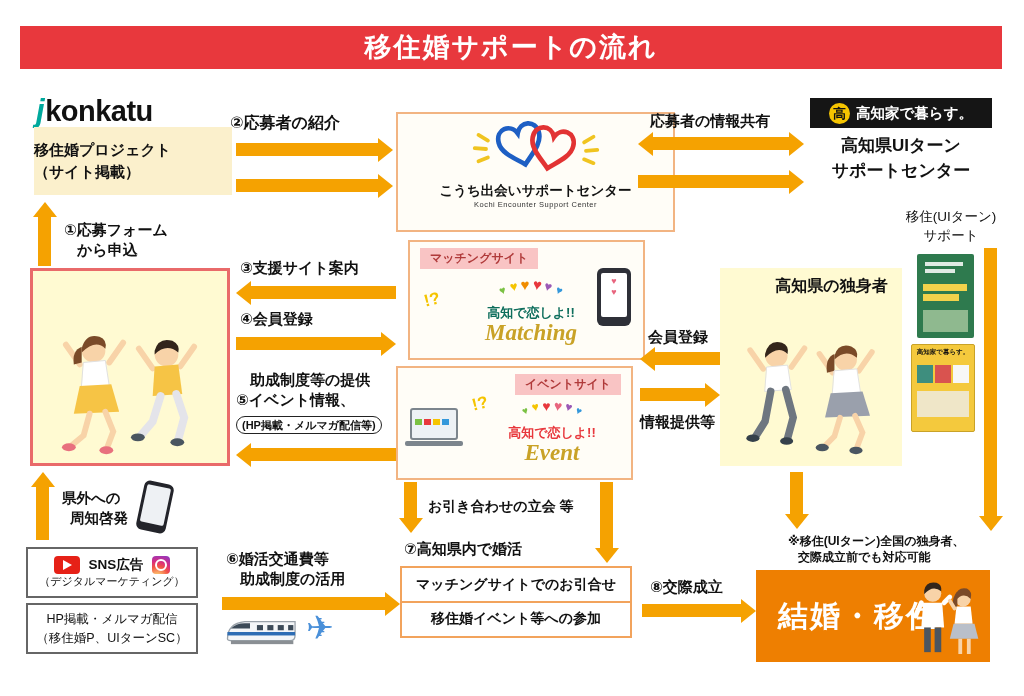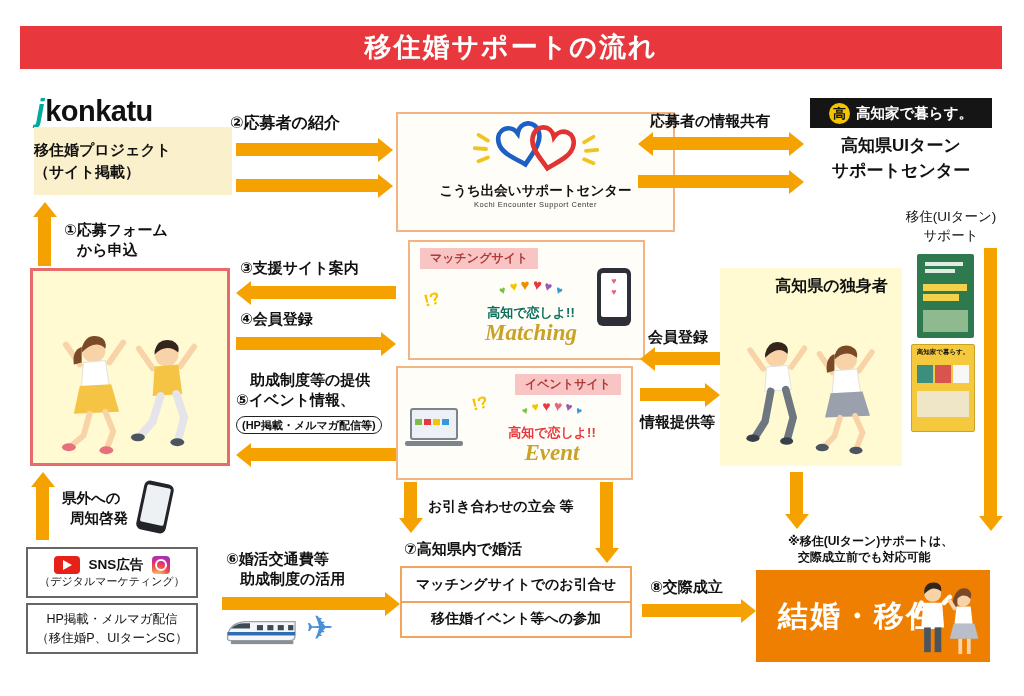--- a/index.html
+++ b/index.html
@@ -287,21 +287,21 @@
       <rect x="74" y="12" width="6" height="6" fill="#3C4A58"></rect>
     <rect x="8" y="30" width="72" height="4" fill="#8A8F94"></rect>
   </svg>
   <div class="abs" style="left:306px;top:608px;font-size:33px;color:#4A90D9;">✈</div>
 
   <div class="lbl" style="left:650px;top:577px;">⑧交際成立</div>
   <div class="ah hr" style="left:642px;top:604px;width:99px;"></div>
 
   <div class="av hd" style="left:790px;top:472px;height:42px;"></div>
   <div class="abs" style="left:788px;top:533px;font-size:12px;font-weight:bold;line-height:1.35;">
-    <div>※移住(UIターン)サポートは、</div>
+    <div>※移住(UIターン)全国の独身者、</div>
     <div style="padding-left:10px;">交際成立前でも対応可能</div>
   </div>
 
   <div class="marriage">
     <div class="mlabel">結婚・移住</div>
     <svg width="76" height="86" viewBox="0 0 80 90" style="position:absolute;right:6px;bottom:2px;">
       <circle cx="26" cy="20" r="9" fill="#F8D3A8"></circle>
       <path d="M17 17 Q19 7 30 9 Q36 11 35 18 Q26 11 17 21 Z" fill="#33251B"></path>
       <path d="M16 30 L36 30 L38 56 L14 56 Z" fill="#FFFFFF"></path>
       <path d="M14 30 L8 44" stroke="#FFFFFF" stroke-width="5" stroke-linecap="round" fill="none"></path>

